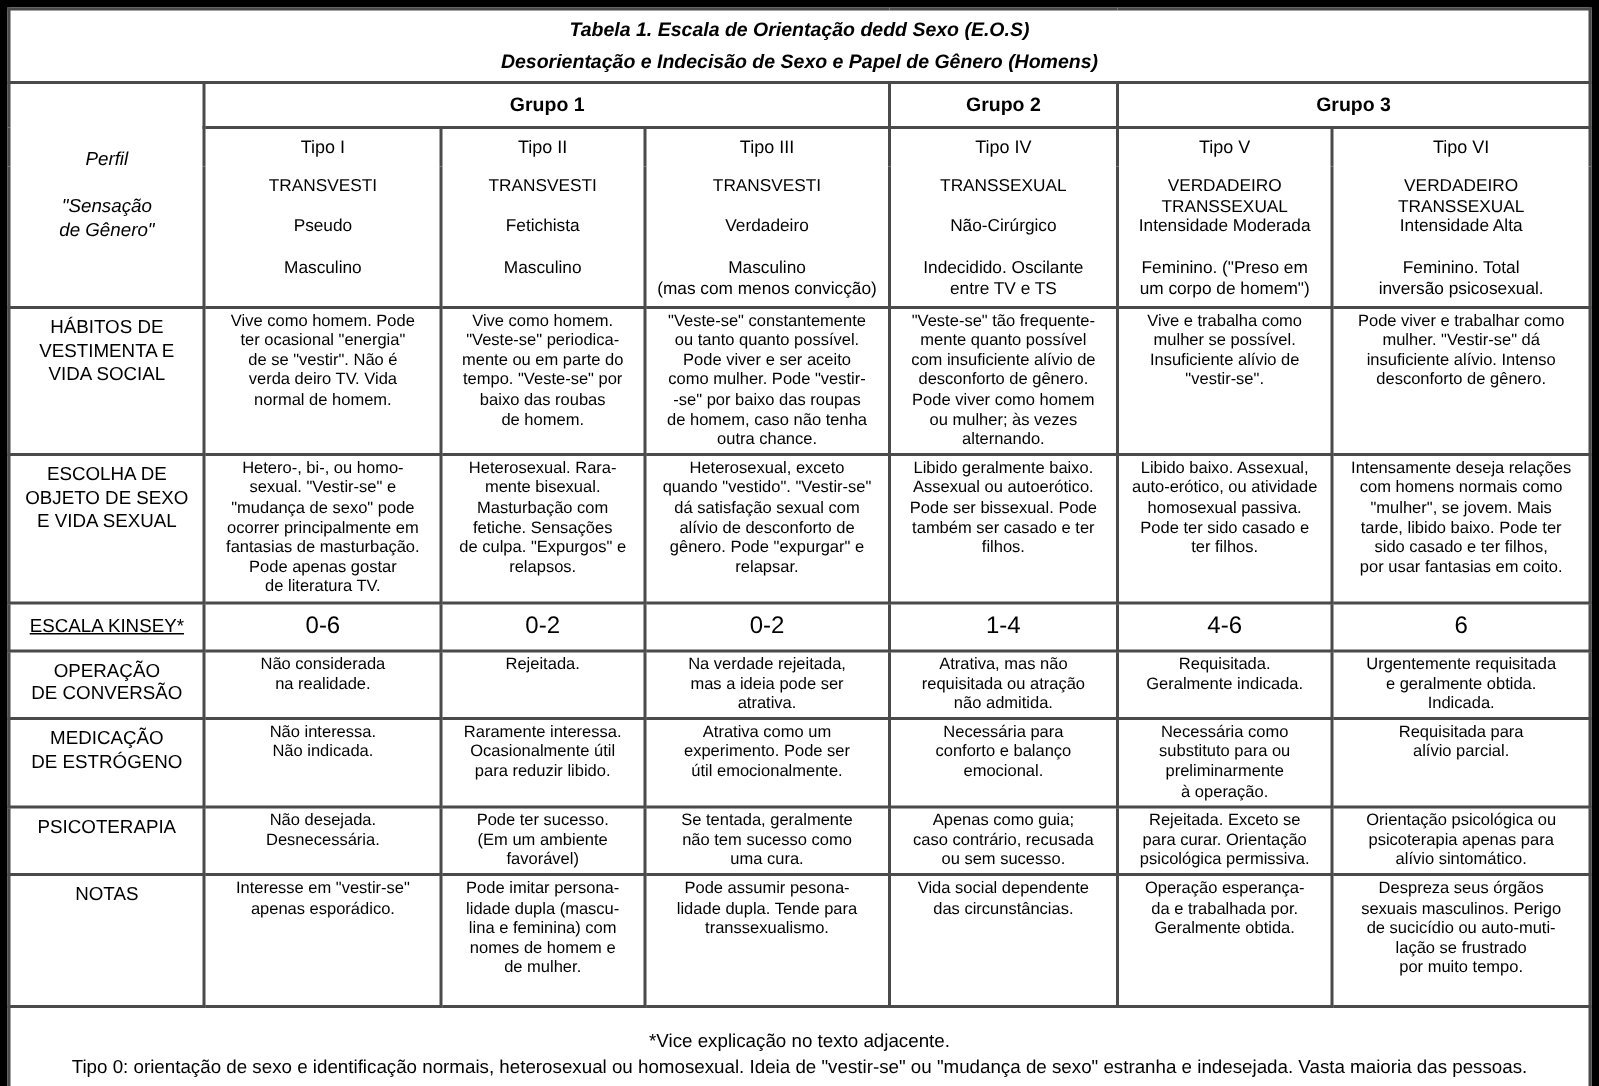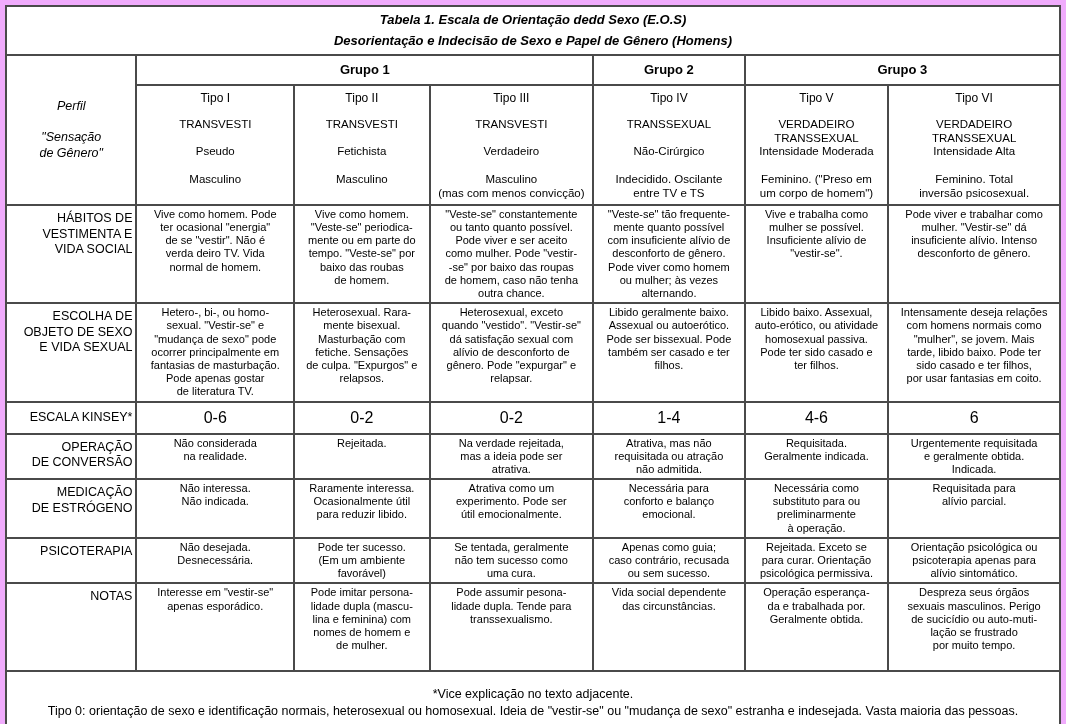--- a/index.html
+++ b/index.html
@@ -1,26 +1,26 @@
 <!DOCTYPE html>
 <html><head>
 <meta charset="utf-8">
 <style>
   html,body{margin:0;padding:0;background:#fff;}
   body{width:1066px;height:724px;font-family:"Liberation Sans",sans-serif;color:#000;}
-  .sheet{position:relative;width:1066px;height:724px;background:#f0abfc;overflow:hidden;}
+  .sheet{position:relative;width:1066px;height:724px;background:#000000;overflow:hidden;}
   table.eos{position:absolute;left:5px;top:5px;width:1056px;border-collapse:collapse;table-layout:fixed;border:2px solid #000;background:#fff;}
   td{border:2px solid #4a4a4a;padding:2px 3px;vertical-align:top;text-align:center;white-space:pre-line;font-size:11px;line-height:1.2;overflow:hidden;}
   .title-cell{font-weight:bold;font-style:italic;font-size:13px;line-height:1.65;vertical-align:middle;border-bottom:2px solid #4a4a4a;}
   .grupo-cell{font-weight:bold;font-size:13px;vertical-align:middle;}
   .corner-cell{vertical-align:middle;font-size:12.5px;line-height:1.25;font-style:italic;}
   .tipo-cell{border-bottom:none;font-size:12px;vertical-align:middle;}
   .perfil-cell{border-top:none;padding-top:7px;font-size:11.5px;}
-  .row-label{font-size:12.5px;padding-top:5px;line-height:1.25;text-align:right;}
-  .mid{vertical-align:middle;padding-top:2px;}
+  .row-label{font-size:12.5px;padding-top:5px;line-height:1.25;}
+  .mid{vertical-align:middle;padding-top:2px;text-decoration:underline;}
   .kinsey-val{font-size:16px;vertical-align:middle;}
   .footer-cell{text-align:center;font-size:12.5px;line-height:1.35;vertical-align:middle;padding:14px 7px;}
   tr.r-title{height:42px}
   tr.r-grupo{height:30px}
   tr.r-tipo{height:26px}
   tr.r-perfil{height:94px}
   tr.r-habitos{height:92px}
   tr.r-escolha{height:74px}
   tr.r-kinsey{height:32px}
   tr.r-operacao{height:44px}

